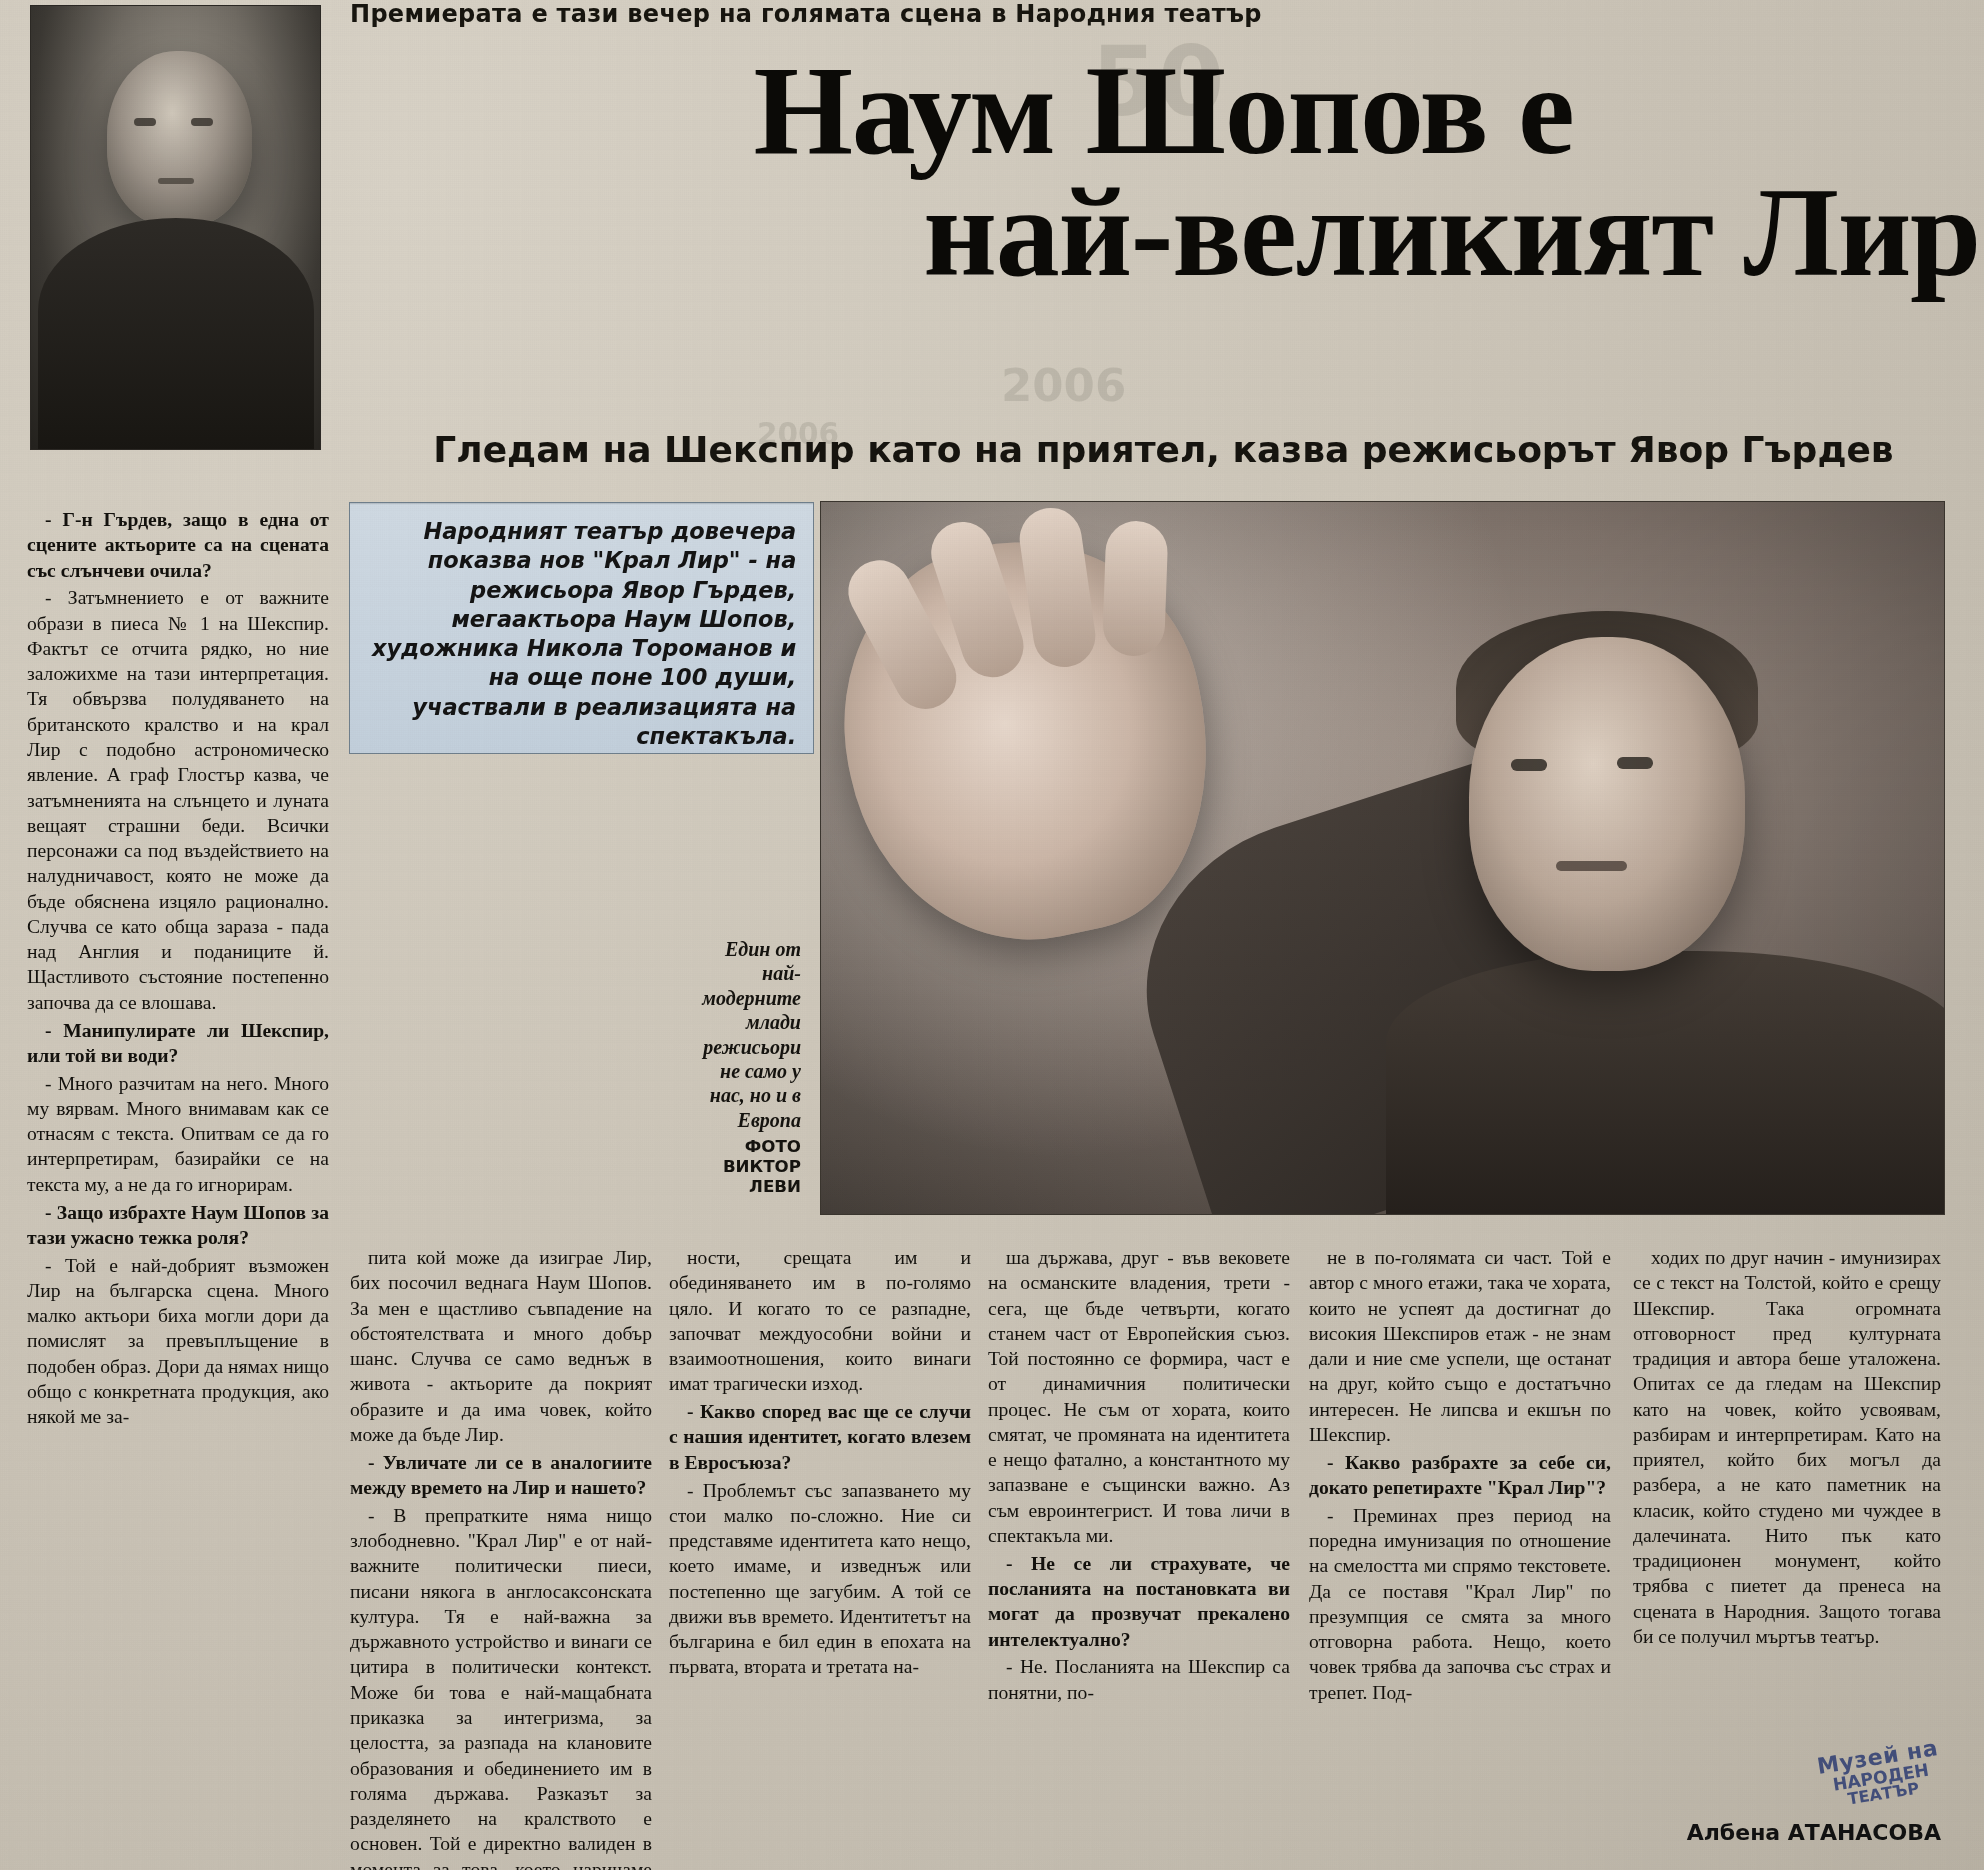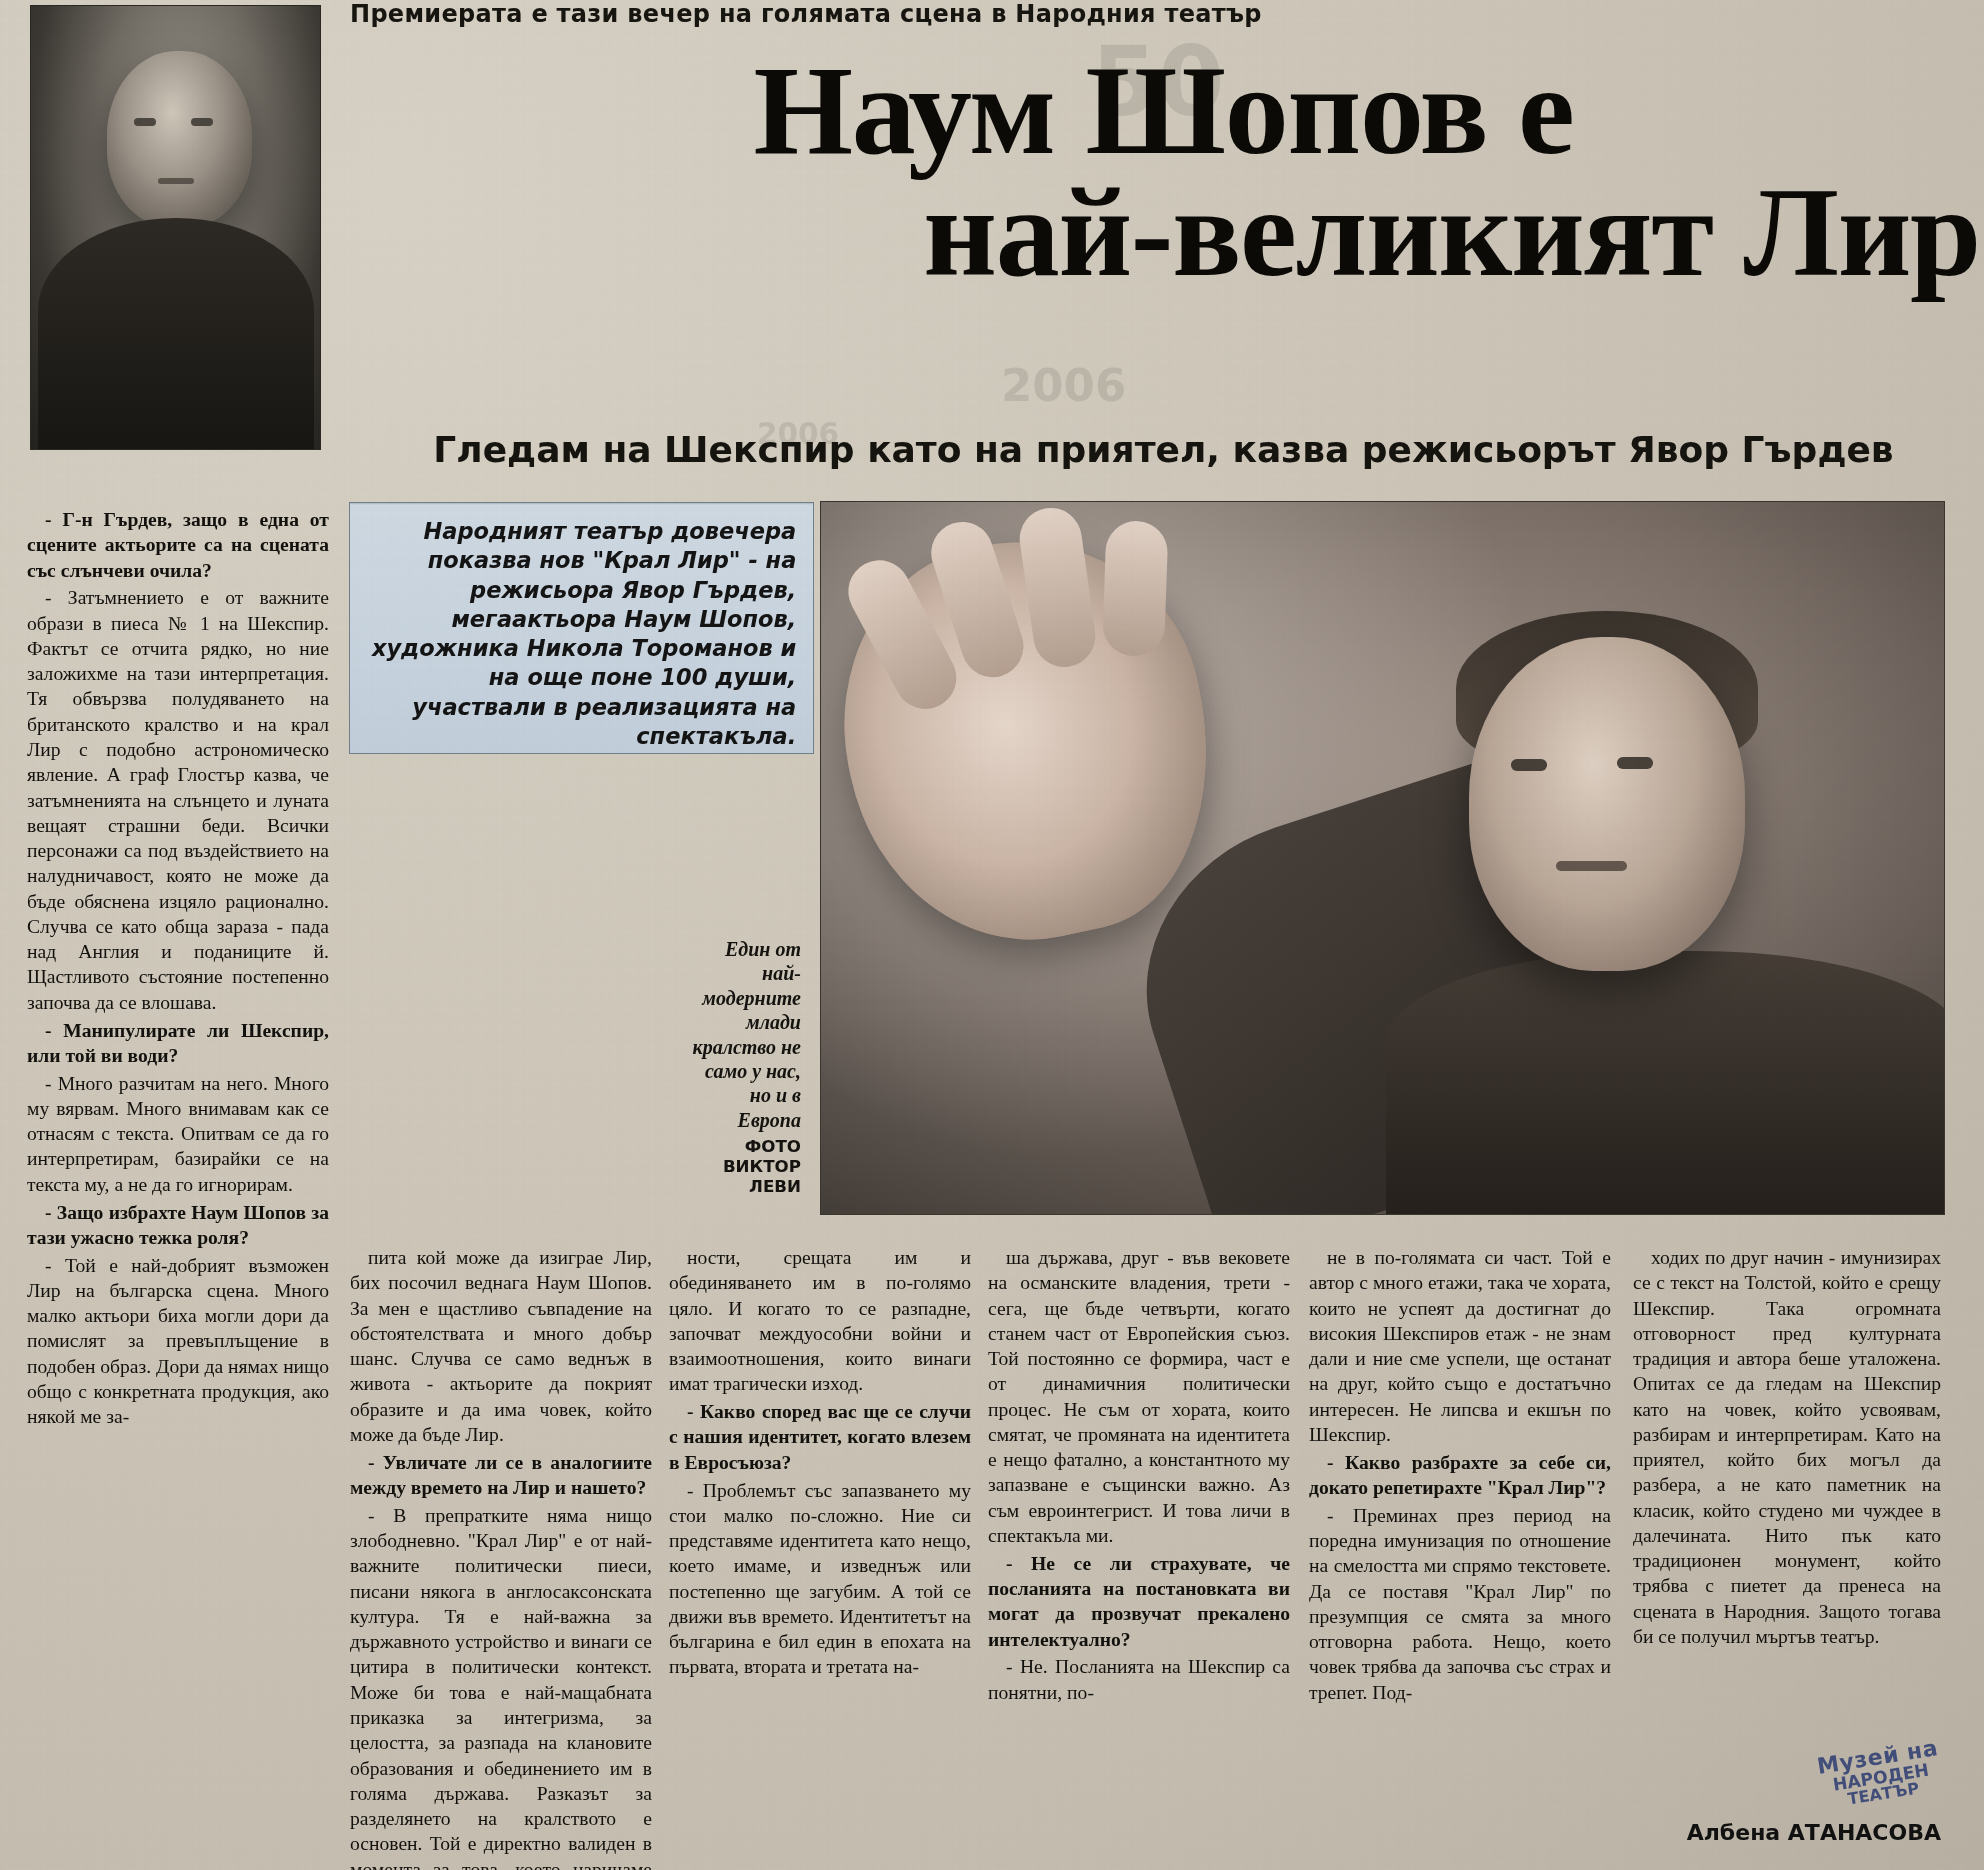--- a/index.html
+++ b/index.html
@@ -251,21 +251,21 @@
       </div>
       <div class="arm"></div>
       <div class="torso"></div>
       <div class="hair"></div>
       <div class="face"></div>
       <div class="eyeL"></div>
       <div class="eyeR"></div>
       <div class="mouth"></div>
     </div>
 
-    <div id="photocap">Един от най-модерните млади кралство не само у нас, но и в Европа</div>
+    <div id="photocap">Един от най-модерните млади режисьори не само у нас, но и в Европа</div>
     <div id="photocred">
       <div>ФОТО</div>
       <div>ВИКТОР</div>
       <div>ЛЕВИ</div>
     </div>
 
     <div class="col" id="col0">
         <p class="q">- Г-н Гърдев, защо в една от сцените актьорите са на сцената със слънчеви очила?</p>
         <p class="">- Затъмнението е от важните образи в пиеса № 1 на Шекспир. Фактът се отчита рядко, но ние заложихме на тази интерпретация. Тя обвързва полудяването на британското кралство и на крал Лир с подобно астрономическо явление. А граф Глостър казва, че затъмненията на слънцето и луната вещаят страшни беди. Всички персонажи са под въздействието на налудничавост, която не може да бъде обяснена изцяло рационално. Случва се като обща зараза - пада над Англия и поданиците й. Щастливото състояние постепенно започва да се влошава.</p>
         <p class="q">- Манипулирате ли Шекспир, или той ви води?</p>

